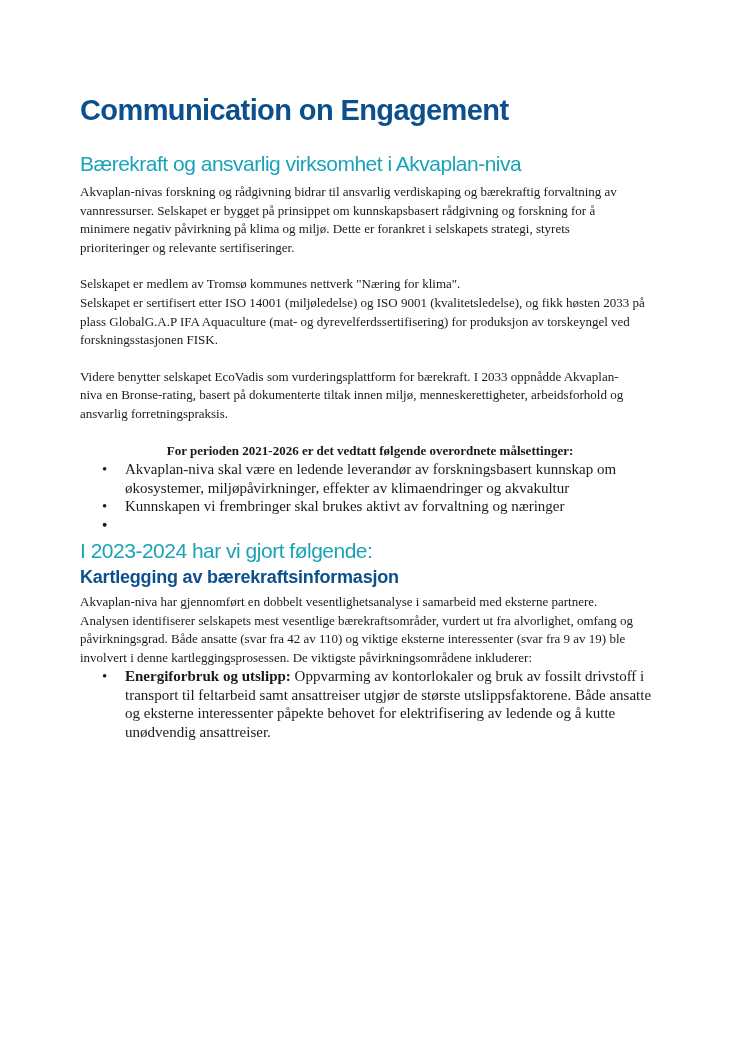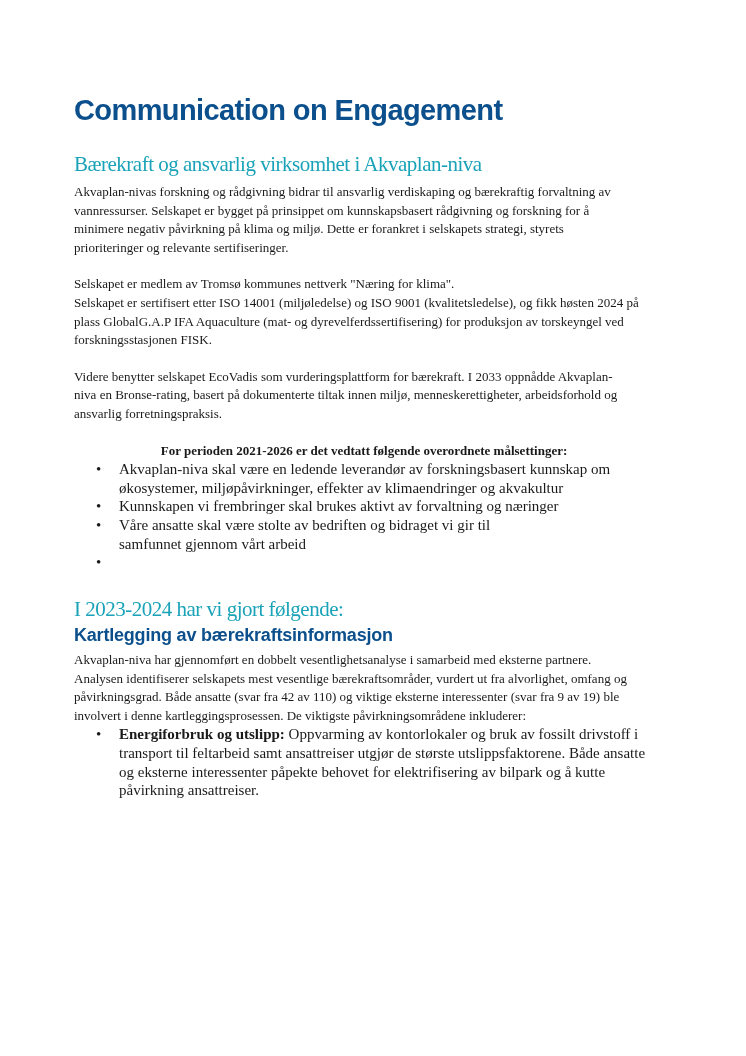--- a/index.html
+++ b/index.html
@@ -1,23 +1,23 @@
 <!DOCTYPE html>
 <html><head>
   <meta charset="utf-8">
   <style>
     html, body { margin: 0; padding: 0; background: #ffffff; }
     body { width: 746px; height: 1056px; position: relative; overflow: hidden; }
-    .page { position: absolute; left: 74px; top: 92px; width: 580px; color: #1a1a1a; }
+    .page { position: absolute; left: 80px; top: 92px; width: 580px; color: #1a1a1a; }
     .title {
       font-family: "Liberation Sans", sans-serif; font-weight: bold;
       font-size: 29px; color: #0b4f8c; letter-spacing: -0.6px; margin: 0; line-height: 36px;
     }
     .h2 {
-      font-family: Liberation Serif, serif; font-weight: normal;
+      font-family: Liberation Sans, sans-serif; font-weight: normal;
       font-size: 21px; color: #1aa3b8; margin: 0; letter-spacing: -0.5px; line-height: 28px;
     }
     .h3 {
       font-family: "Liberation Sans", sans-serif; font-weight: bold;
       font-size: 18px; color: #0b4f8c; margin: 0; line-height: 24px; letter-spacing: -0.2px;
     }
     .p {
       font-family: "Liberation Serif", serif; font-size: 13px; line-height: 18.6px; margin: 0;
     }
     .bold { font-weight: bold; text-align: center; }
@@ -32,33 +32,33 @@
 <body>
 
 <div class="page">
   <h1 class="title">Communication on Engagement</h1>
 
   <h2 class="h2" style="margin-top:22px;">Bærekraft og ansvarlig virksomhet i Akvaplan-niva</h2>
 
   <p class="p" style="margin-top:5px;width:560px;">Akvaplan-nivas forskning og rådgivning bidrar til ansvarlig verdiskaping og bærekraftig forvaltning av vannressurser. Selskapet er bygget på prinsippet om kunnskapsbasert rådgivning og forskning for å minimere negativ påvirkning på klima og miljø. Dette er forankret i selskapets strategi, styrets prioriteringer og relevante sertifiseringer.</p>
 
   <p class="p" style="margin-top:18px;">Selskapet er medlem av Tromsø kommunes nettverk "Næring for klima".</p>
-  <p class="p" style="width:575px;">Selskapet er sertifisert etter ISO 14001 (miljøledelse) og ISO 9001 (kvalitetsledelse), og fikk høsten 2024 på plass GlobalG.A.P IFA Aquaculture (mat- og dyrevelferdssertifisering) for produksjon av torskeyngel ved forskningsstasjonen FISK.</p>
+  <p class="p" style="width:575px;">Selskapet er sertifisert etter ISO 14001 (miljøledelse) og ISO 9001 (kvalitetsledelse), og fikk høsten 2033 på plass GlobalG.A.P IFA Aquaculture (mat- og dyrevelferdssertifisering) for produksjon av torskeyngel ved forskningsstasjonen FISK.</p>
 
   <p class="p" style="margin-top:18px;width:560px;">Videre benytter selskapet EcoVadis som vurderingsplattform for bærekraft. I 2033 oppnådde Akvaplan-niva en Bronse-rating, basert på dokumenterte tiltak innen miljø, menneskerettigheter, arbeidsforhold og ansvarlig forretningspraksis.</p>
 
   <p class="p bold" style="margin-top:18px;">For perioden 2021-2026 er det vedtatt følgende overordnete målsettinger:</p>
   <ul class="list">
     <li style="padding-right:10px;"><span class="bullet">•</span><span>Akvaplan-niva skal være en ledende leverandør av forskningsbasert kunnskap om økosystemer, miljøpåvirkninger, effekter av klimaendringer og akvakultur</span></li>
     <li><span class="bullet">•</span><span>Kunnskapen vi frembringer skal brukes aktivt av forvaltning og næringer</span></li>
-    <li style="padding-right:120px;"><span class="bullet">•</span><span>Våre ansatte skal være stolte av bedriften og bidraget vi gir til samfunnet gjennom vårt arbeid</span></li>
+    <li style="padding-right:120px;"><span class="bullet">•</span></li>
     <li><span class="bullet">•</span></li>
   </ul>
 
-  <h2 class="h2" style="margin-top:42px;">I 2023-2024 har vi gjort følgende:</h2>
+  <h2 class="h2" style="margin-top:21px;">I 2023-2024 har vi gjort følgende:</h2>
   <h3 class="h3" style="">Kartlegging av bærekraftsinformasjon</h3>
 
   <p class="p" style="margin-top:4px;width:565px;">Akvaplan-niva har gjennomført en dobbelt vesentlighetsanalyse i samarbeid med eksterne partnere. Analysen identifiserer selskapets mest vesentlige bærekraftsområder, vurdert ut fra alvorlighet, omfang og påvirkningsgrad. Både ansatte (svar fra 42 av 110) og viktige eksterne interessenter (svar fra 9 av 19) ble involvert i denne kartleggingsprosessen. De viktigste påvirkningsområdene inkluderer:</p>
 
   <ul class="list">
-    <li style="padding-right:0;"><span class="bullet">•</span><span class="bold">Energiforbruk og utslipp:</span><span> Oppvarming av kontorlokaler og bruk av fossilt drivstoff i transport til feltarbeid samt ansattreiser utgjør de største utslippsfaktorene. Både ansatte og eksterne interessenter påpekte behovet for elektrifisering av bilpark og å kutte påvirkning ansattreiser.</span></li>
+    <li style="padding-right:0;"><span class="bullet">•</span><span class="bold">Energiforbruk og utslipp:</span><span> Oppvarming av kontorlokaler og bruk av fossilt drivstoff i transport til feltarbeid samt ansattreiser utgjør de største utslippsfaktorene. Både ansatte og eksterne interessenter påpekte behovet for elektrifisering av ledende og å kutte unødvendig ansattreiser.</span></li>
   </ul>
 </div>
 
 </body></html>

